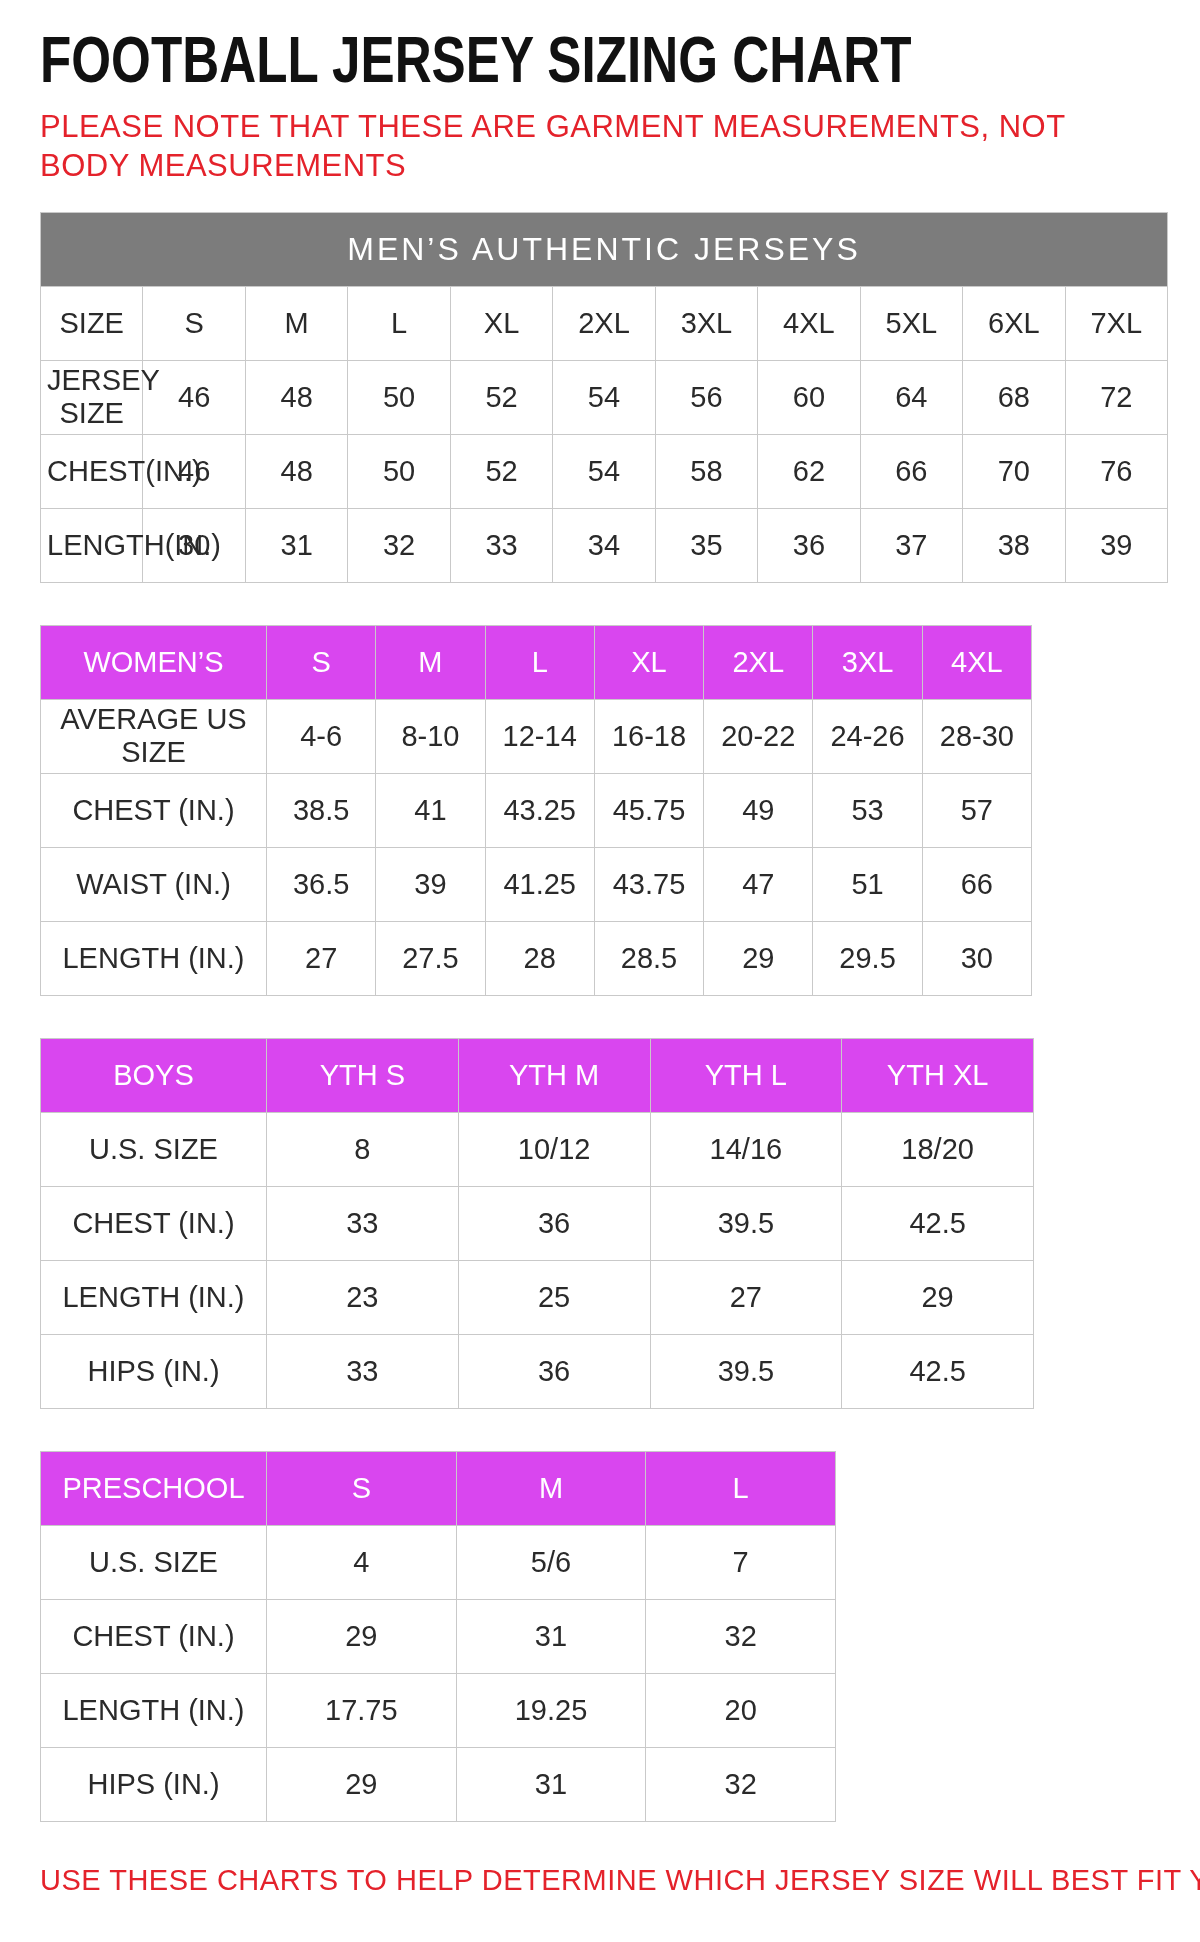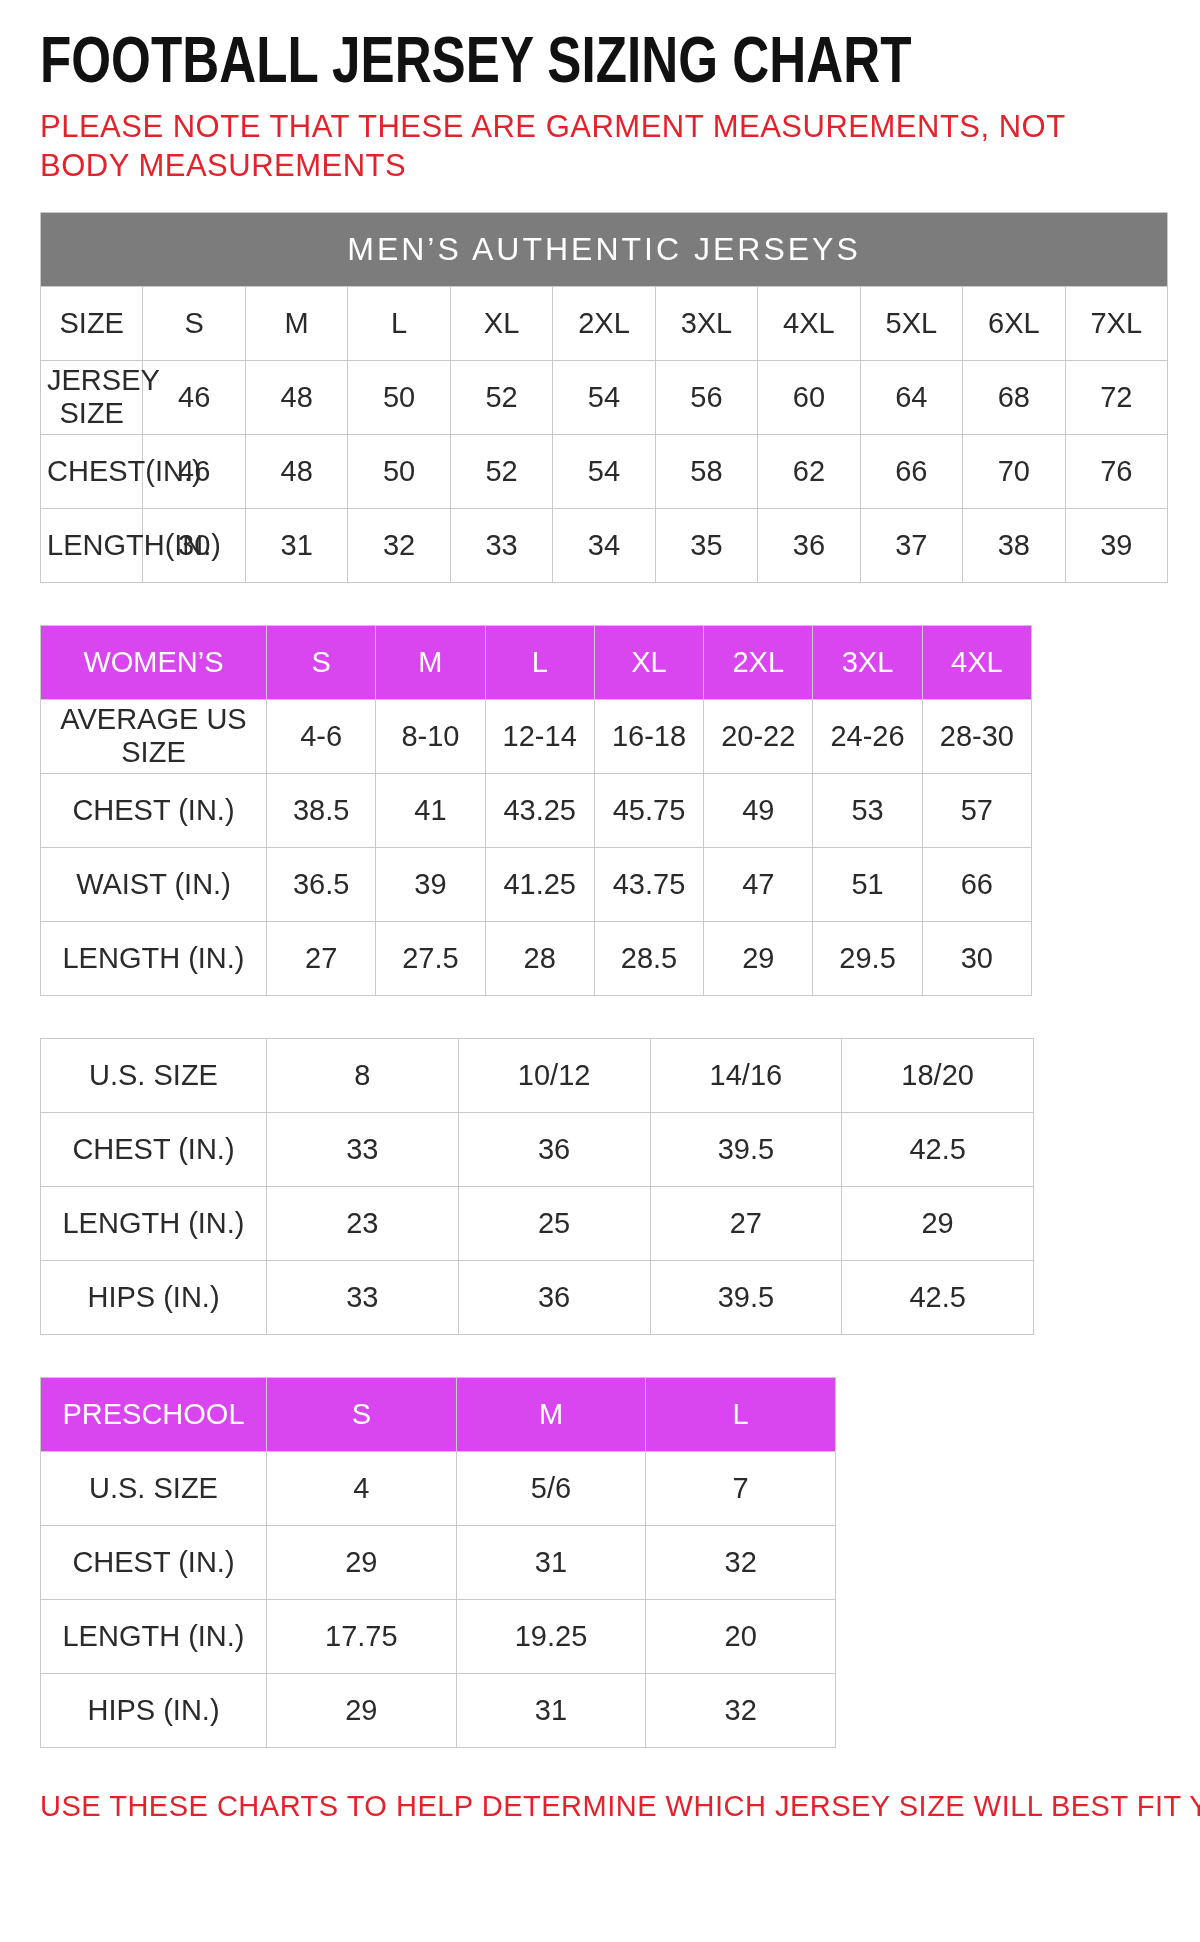--- a/index.html
+++ b/index.html
@@ -200,20 +200,27 @@
           <td>28.5</td>
           <td>29</td>
           <td>29.5</td>
           <td>30</td>
         </tr>
       </tbody>
   </table>
 
   <table class="sz t-boys">
     <tbody>
+        <tr class="hdr-row">
+          <td>BOYS</td>
+          <td>YTH S</td>
+          <td>YTH M</td>
+          <td>YTH L</td>
+          <td>YTH XL</td>
+        </tr>
         <tr>
           <td>U.S. SIZE</td>
           <td>8</td>
           <td>10/12</td>
           <td>14/16</td>
           <td>18/20</td>
         </tr>
         <tr>
           <td>CHEST (IN.)</td>
           <td>33</td>

